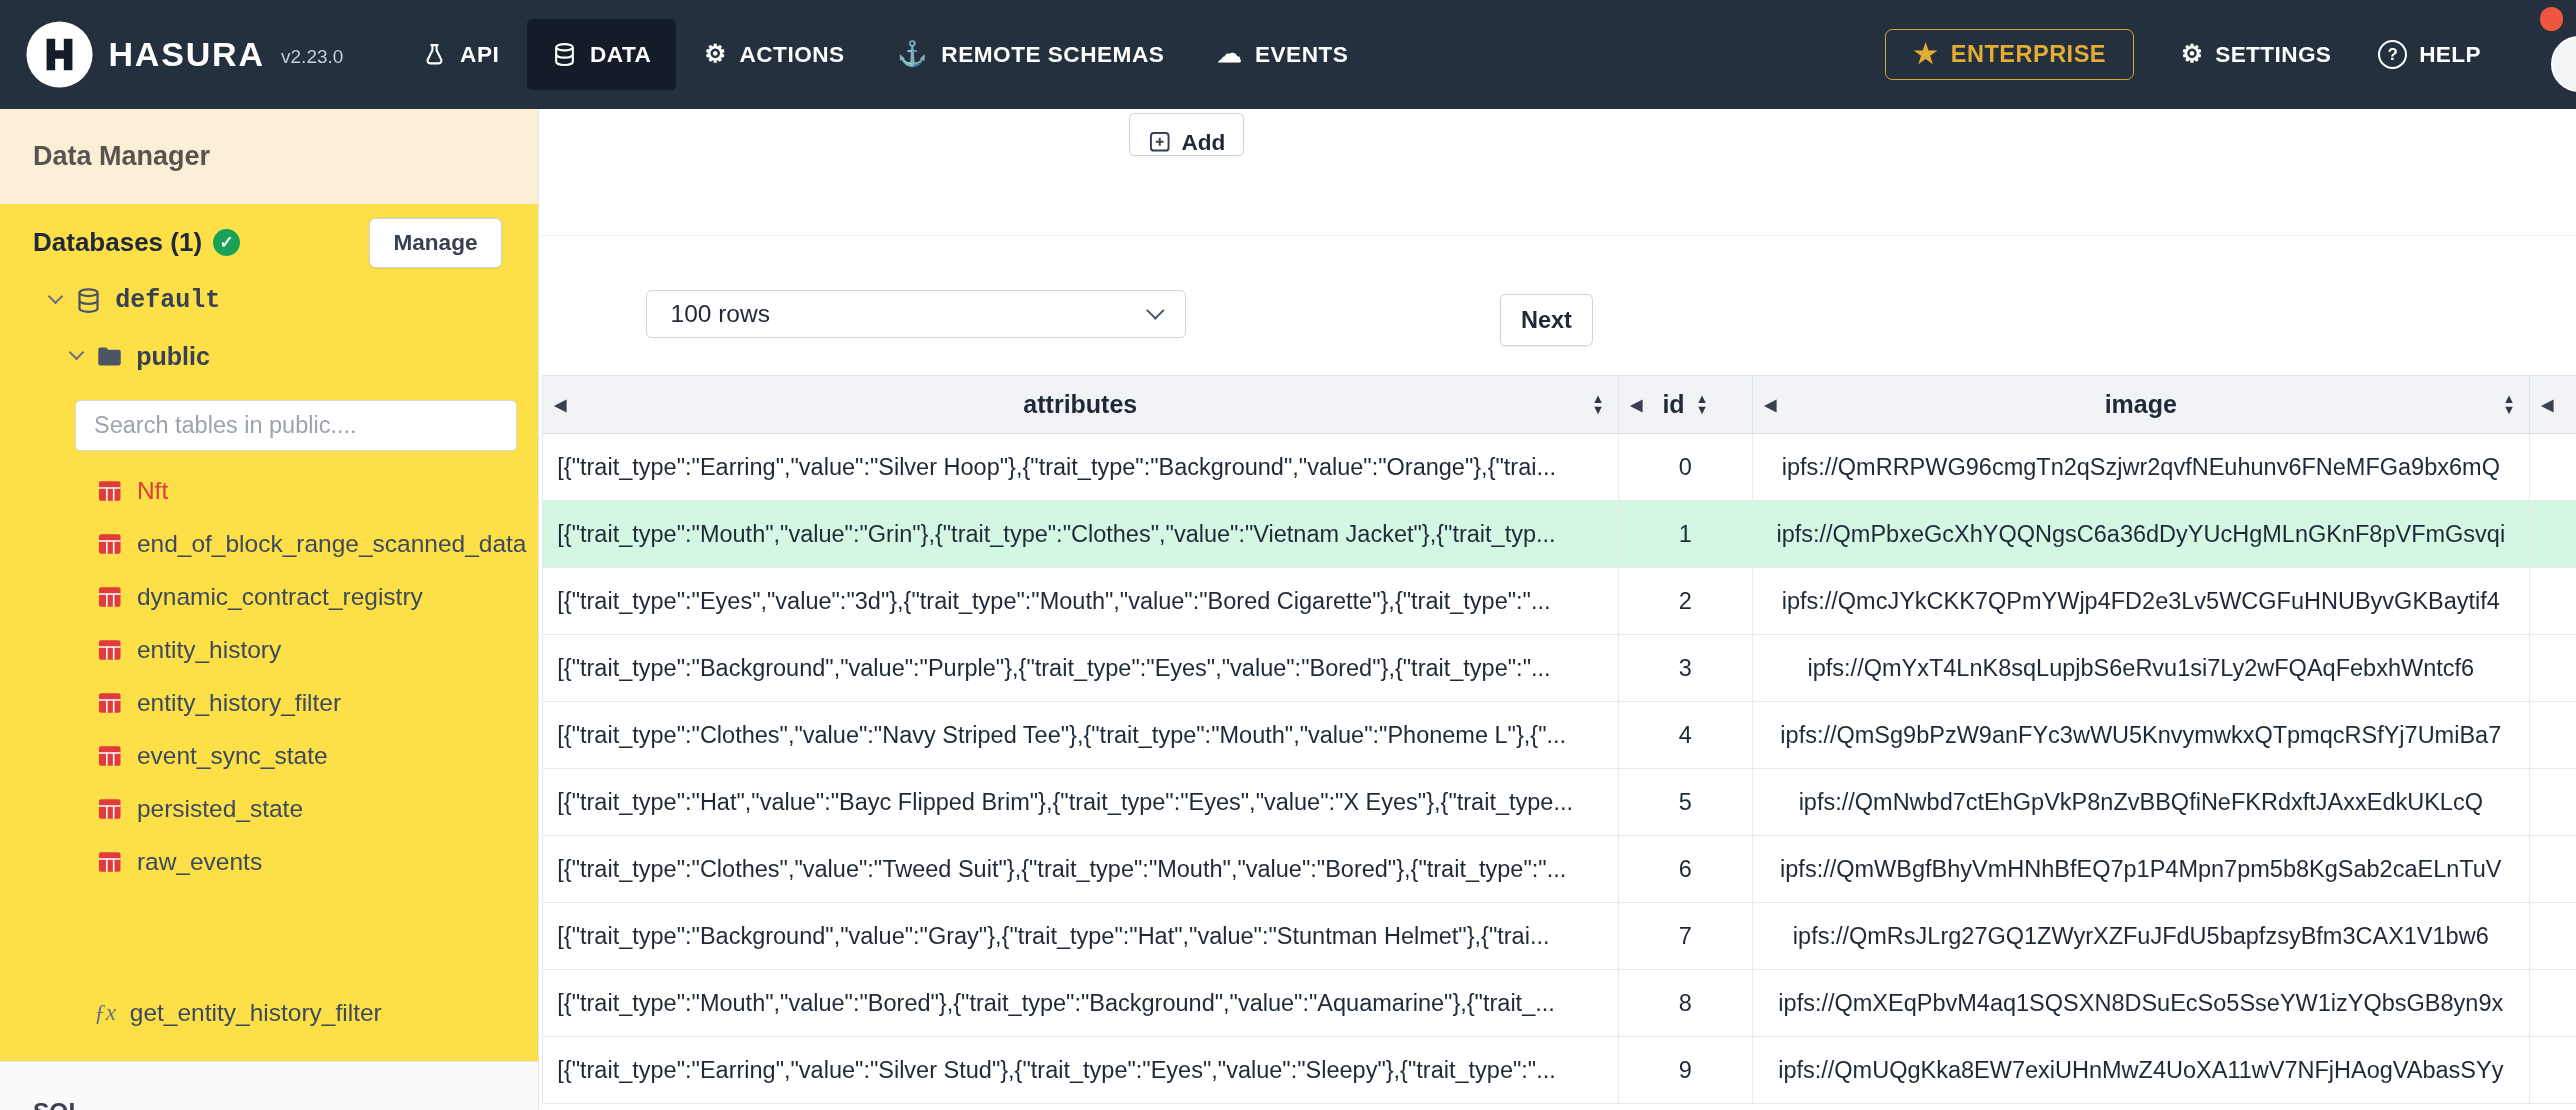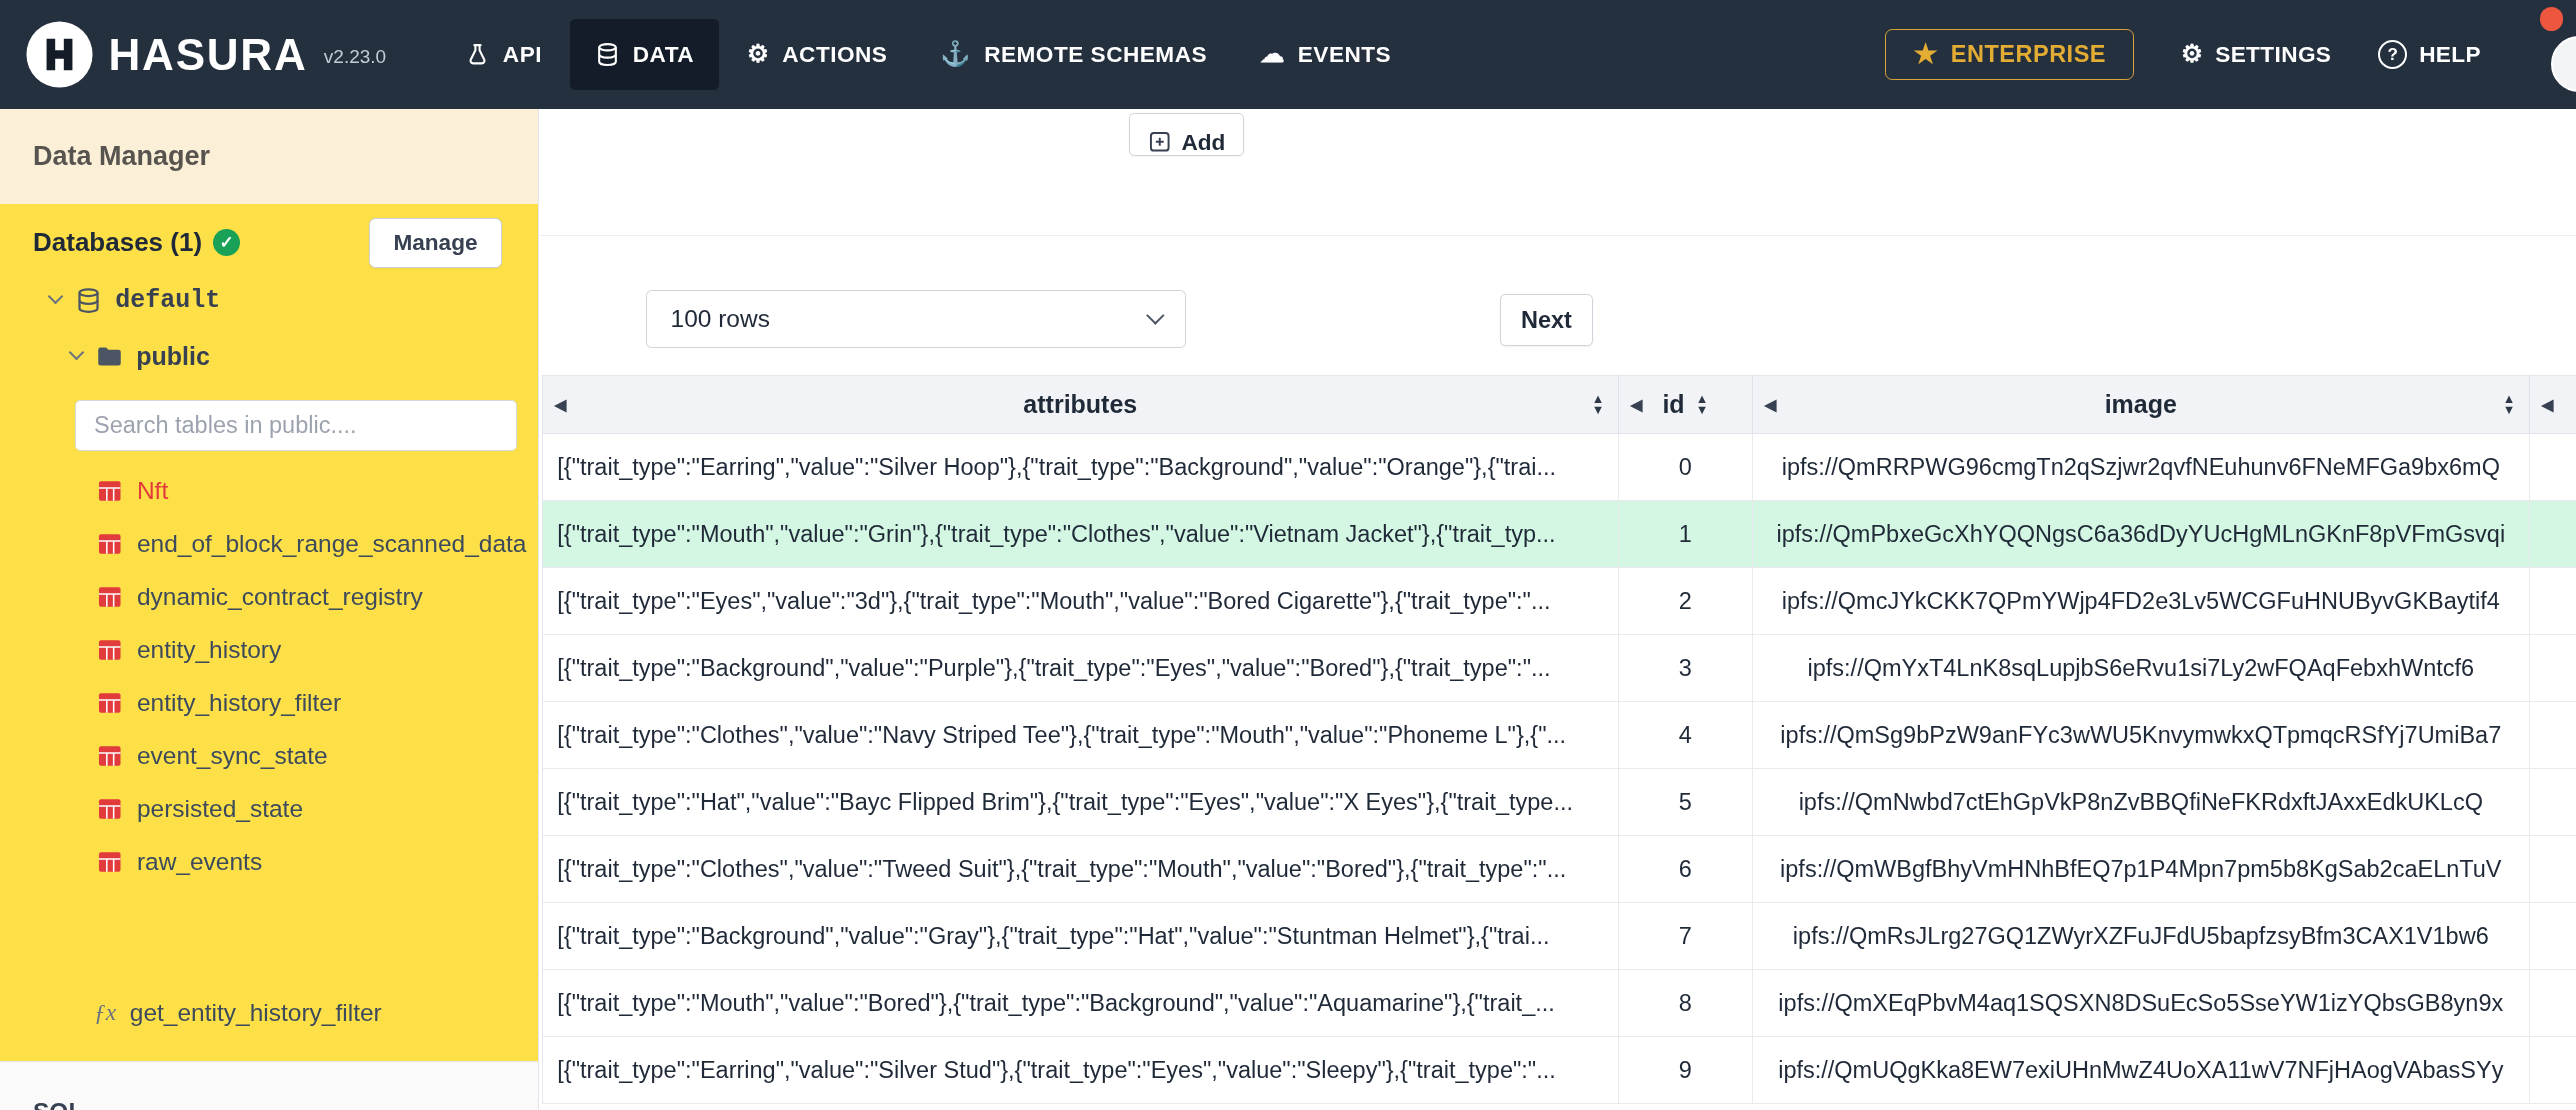--- a/index.html
+++ b/index.html
@@ -4,21 +4,21 @@
 <style>
   * { margin:0; padding:0; box-sizing:border-box; }
   html,body { width:2576px; height:1110px; overflow:hidden; background:#fff;
     font-family:"Liberation Sans", sans-serif; color:#1f2937; }
 
   
   .navbar { position:absolute; top:0; left:0; width:2576px; height:109px;
     background:#25303f; display:flex; align-items:center; padding-left:25px; z-index:10; }
   .brand { display:flex; align-items:center; gap:14.5px; }
   .logo { width:69px; height:69px; display:block; }
-  .brand-name { color:#fff; font-size:44px; font-weight:800; letter-spacing:1.8px; }
+  .brand-name { color:#fff; font-size:34px; font-weight:800; letter-spacing:1.8px; }
   .brand-version { color:#c3cbd4; font-size:19px; margin-left:1.8px; margin-top:5.4px; }
   .nav-items { display:flex; align-items:center; margin-left:54px; gap:3px; height:100%; }
   .nav-item { display:flex; align-items:center; gap:12.7px; padding:0 25px; height:71px;
     border-radius:5.4px; color:#fff; font-weight:700; font-size:22.6px; letter-spacing:0.5px; cursor:pointer; }
   .nav-item.active { background:#131c28; }
   .nav-glyph { font-size:24.5px; line-height:1; }
   .nav-svg { width:25px; height:25px; }
   .nav-right { margin-left:auto; display:flex; align-items:center; gap:47px; padding-right:95px; }
   .enterprise-btn { display:flex; align-items:center; gap:12.7px; border:1.8px solid #d7a53a;
     color:#e3ac33; border-radius:7.2px; padding:11px 27px; font-size:23.5px; font-weight:700;
@@ -68,21 +68,21 @@
   .sql-partial { position:absolute; top:36px; left:33px; font-size:24.5px; font-weight:700; color:#374151; }
 
   
   .main { position:absolute; left:540px; top:109px; right:0; bottom:0; background:#fff; overflow:hidden; }
   .add-btn { position:absolute; left:589px; top:3.6px; height:43px; padding:16px 18px;
     display:flex; gap:10px; background:#fff; border:0.9px solid #cfd4da;
     border-radius:5.4px; font-size:22.6px; font-weight:600; color:#1f2937;
     box-shadow:0 0.9px 1.8px rgba(0,0,0,.05); cursor:pointer; font-family:inherit; }
   .add-ic { width:23.5px; height:23.5px; }
   .toolbar-divider { position:absolute; top:126px; left:0; right:0; border-top:0.9px solid #eceef1; }
-  .rows-select { position:absolute; left:106px; top:181px; width:540px; height:58px;
+  .rows-select { position:absolute; left:106px; top:181px; width:540px; height:48px;
     border:0.9px solid #cfd4da; border-radius:5.4px; display:flex; align-items:center;
     justify-content:space-between; padding:0 23.5px; font-size:24.5px; color:#1f2937;
     background:#fff; cursor:pointer; }
   .select-caret { width:12.7px; height:12.7px; border-right:2.3px solid #4b5563;
     border-bottom:2.3px solid #4b5563; transform:rotate(45deg); margin-top:-7.2px; }
   .next-btn { position:absolute; left:960px; top:185px; height:52px; padding:0 20px;
     background:#fff; border:0.9px solid #cfd4da; border-radius:5.4px; font-size:23.5px; font-weight:600;
     color:#1f2937; box-shadow:0 0.9px 1.8px rgba(0,0,0,.06); cursor:pointer; font-family:inherit; }
 
   

